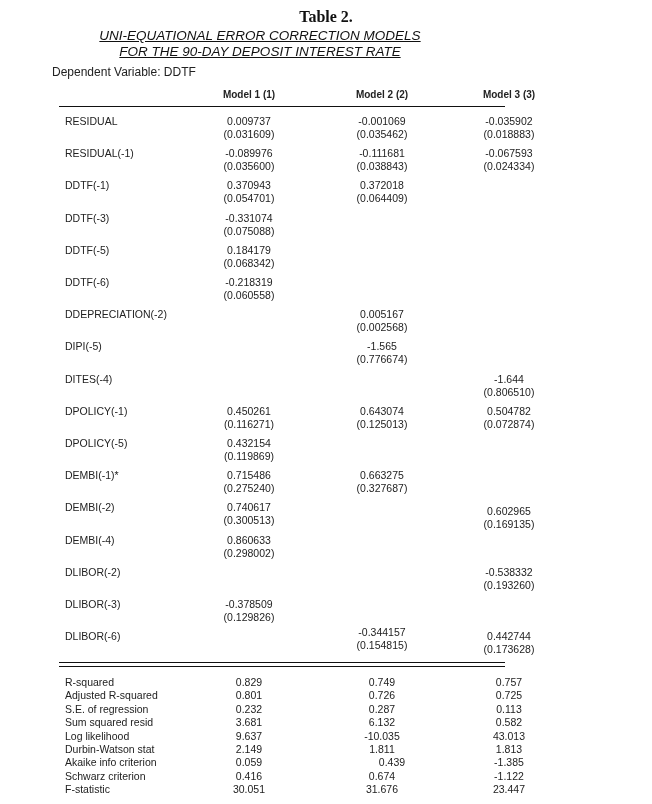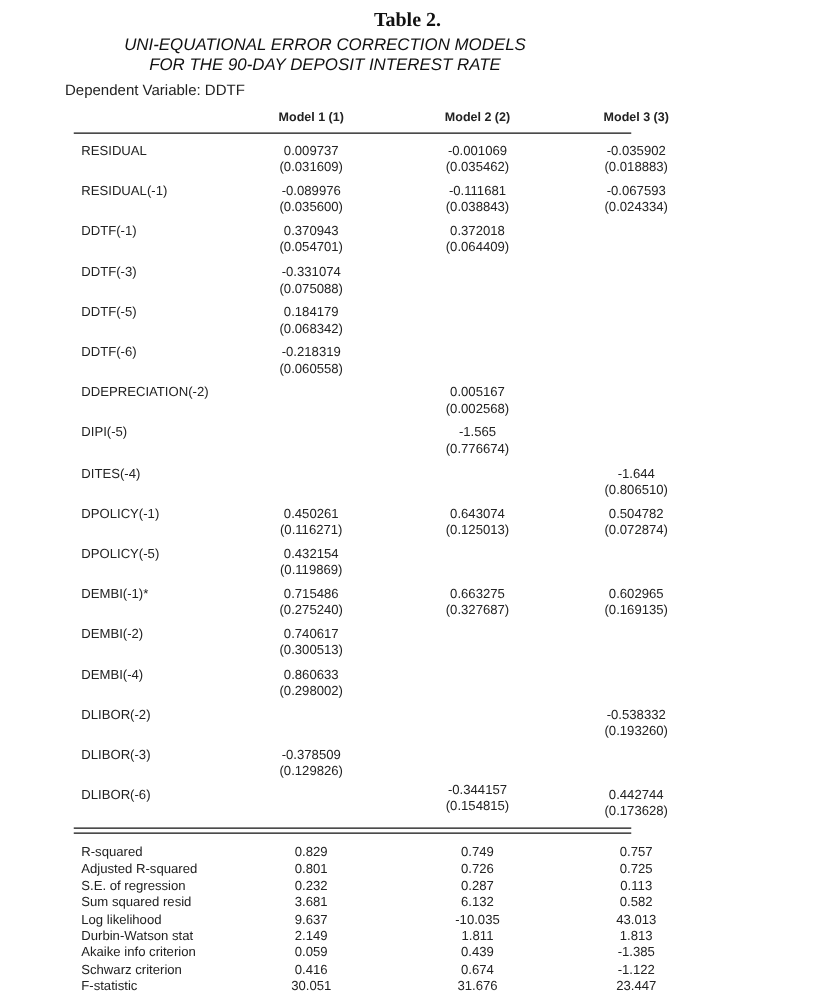--- a/index.html
+++ b/index.html
@@ -3,21 +3,21 @@
   <meta charset="utf-8">
   <style>
     html, body { margin: 0; padding: 0; background: #ffffff; }
     body { width: 652px; height: 804px; position: relative; overflow: hidden; color: #1a1a1a; }
     .title {
       position: absolute; left: 0; width: 652px; top: 8px; text-align: center;
       font-family: "Liberation Serif", serif; font-weight: bold; font-size: 16px; color: #111;
     }
     .subtitle {
       position: absolute; left: 0; width: 520px; text-align: center;
-      font-family: "Liberation Sans", sans-serif; font-style: italic; font-size: 13.5px; color: #111;
+      font-family: "Liberation Sans", sans-serif; font-style: italic; font-size: 13.5px; color: #111; text-decoration: underline;
     }
     .sub1 { top: 28px; }
     .sub2 { top: 44px; }
     .depvar {
       position: absolute; left: 52px; top: 65px;
       font-family: "Liberation Sans", sans-serif; font-size: 12px; color: #222;
     }
     .colhead {
       position: absolute; top: 89px; width: 120px; text-align: center;
       font-family: "Liberation Sans", sans-serif; font-weight: bold; font-size: 10px; color: #222;
@@ -153,21 +153,21 @@
     <div class="varname" style="top: 469.2px;">DEMBI(-1)*</div>
     <div class="cell" style="top: 469.2px; left: 189px;">
       <span class="coef" style="display: block;">0.715486</span>
       <span class="se">(0.275240)</span>
     </div>
     <div class="cell" style="top: 469.2px; left: 322px;">
       <span class="coef" style="display: block;">0.663275</span>
       <span class="se">(0.327687)</span>
     </div>
     <div class="cell" style="top: 469.2px; left: 449px;">
-      <span class="coef" style="display: block;">0.602965</span>
+      <span class="coef" style="display: block; margin-top: 36px;">0.602965</span>
       <span class="se">(0.169135)</span>
     </div>
     <div class="varname" style="top: 501.4px;">DEMBI(-2)</div>
     <div class="cell" style="top: 501.4px; left: 189px;">
       <span class="coef" style="display: block;">0.740617</span>
       <span class="se">(0.300513)</span>
     </div>
     <div class="varname" style="top: 533.6px;">DEMBI(-4)</div>
     <div class="cell" style="top: 533.6px; left: 189px;">
       <span class="coef" style="display: block;">0.860633</span>
@@ -217,21 +217,21 @@
     <div class="statname" style="top: 729.6px;">Log likelihood</div>
     <div class="statval" style="top: 729.6px; left: 189px;">9.637</div>
     <div class="statval" style="top: 729.6px; left: 322px;">-10.035</div>
     <div class="statval" style="top: 729.6px; left: 449px;">43.013</div>
     <div class="statname" style="top: 743px;">Durbin-Watson stat</div>
     <div class="statval" style="top: 743px; left: 189px;">2.149</div>
     <div class="statval" style="top: 743px; left: 322px;">1.811</div>
     <div class="statval" style="top: 743px; left: 449px;">1.813</div>
     <div class="statname" style="top: 756.4px;">Akaike info criterion</div>
     <div class="statval" style="top: 756.4px; left: 189px;">0.059</div>
-    <div class="statval" style="top: 756.4px; left: 322px; text-align: center;">0.439</div>
+    <div class="statval" style="top: 756.4px; left: 332px; text-align: center;">0.439</div>
     <div class="statval" style="top: 756.4px; left: 449px;">-1.385</div>
     <div class="statname" style="top: 769.8px;">Schwarz criterion</div>
     <div class="statval" style="top: 769.8px; left: 189px;">0.416</div>
     <div class="statval" style="top: 769.8px; left: 322px;">0.674</div>
     <div class="statval" style="top: 769.8px; left: 449px;">-1.122</div>
     <div class="statname" style="top: 783.2px;">F-statistic</div>
     <div class="statval" style="top: 783.2px; left: 189px;">30.051</div>
     <div class="statval" style="top: 783.2px; left: 322px;">31.676</div>
     <div class="statval" style="top: 783.2px; left: 449px;">23.447</div>
   </div>

